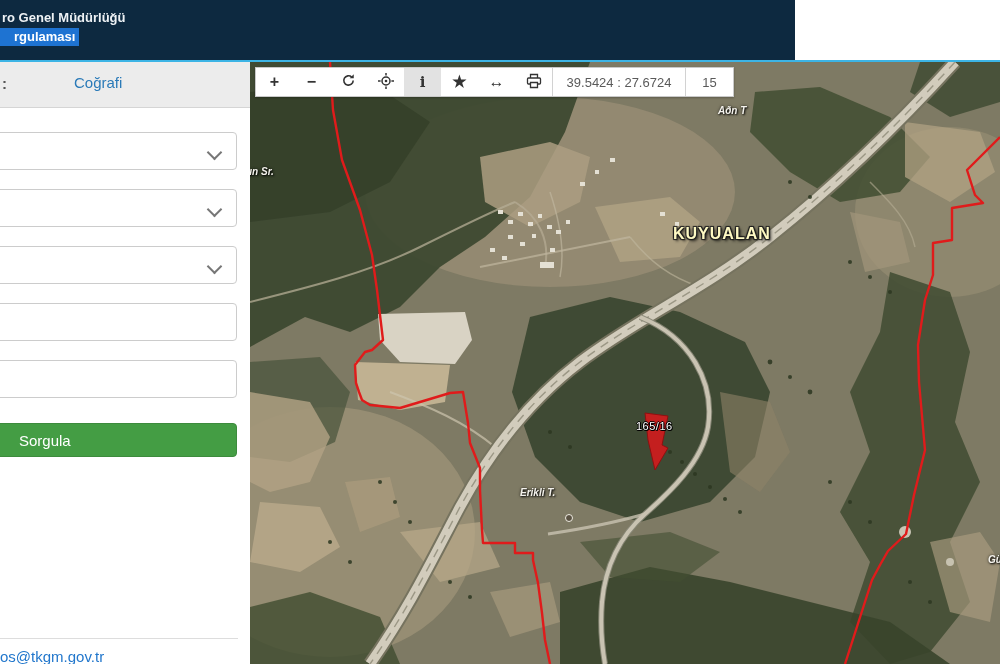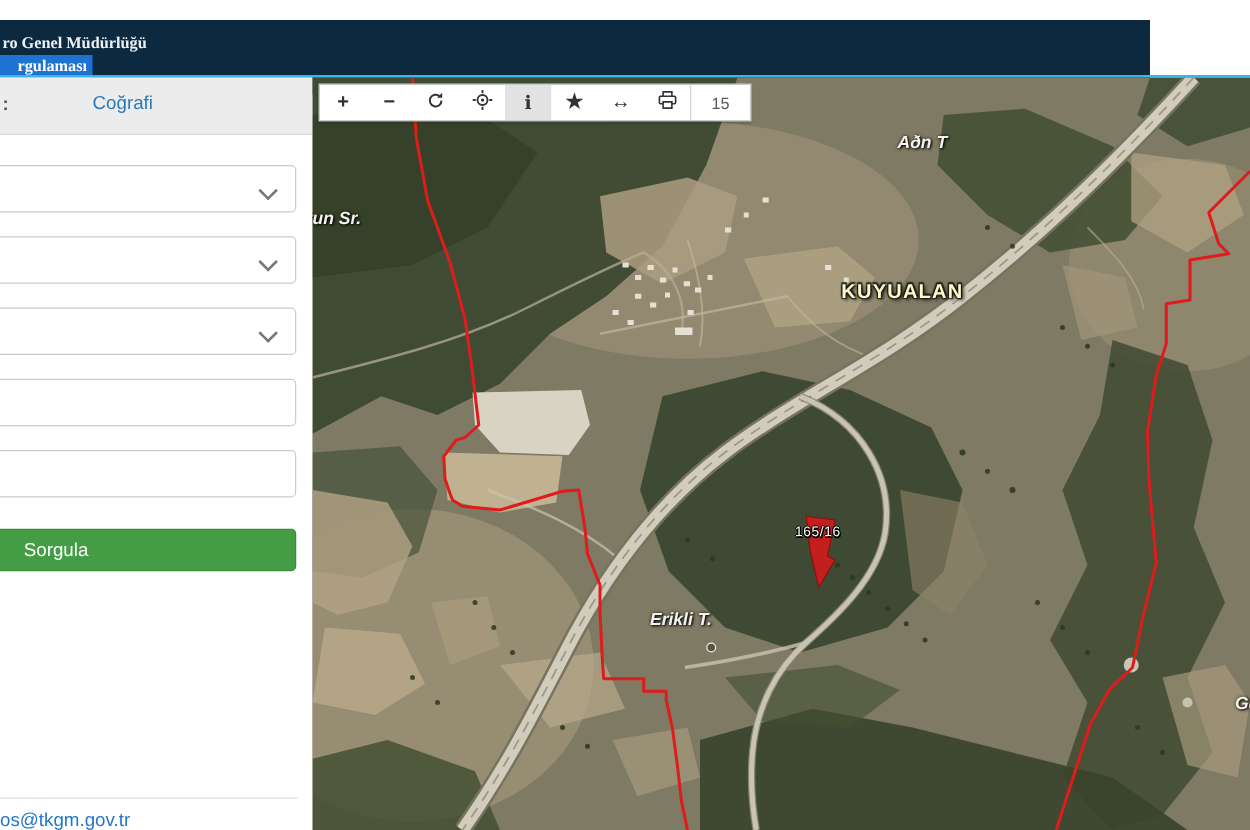--- a/index.html
+++ b/index.html
@@ -1,21 +1,21 @@
 <!DOCTYPE html>
 <html><head>
 <meta charset="utf-8">
 <style>
   html,body{margin:0;padding:0;}
   body{width:1000px;height:664px;overflow:hidden;position:relative;
        font-family:"Liberation Sans",sans-serif;background:#fff;}
   .app{position:absolute;inset:0;overflow:hidden;}
 
   
-  .header{position:absolute;left:0;top:16px;width:920px;height:60px;background:#0d2940;font-family:Liberation Serif, serif;}
+  .header{position:absolute;left:0;top:0;width:795px;height:60px;background:#0d2940;}
   .header .title{position:absolute;left:2px;top:10px;color:#eef2f5;font-size:13px;font-weight:bold;white-space:nowrap;}
   .header .subtitle{position:absolute;left:0;top:28px;color:#fff;font-size:13px;font-weight:bold;
                     background:#1e73d2;padding:1px 4px 2px 14px;white-space:nowrap;}
   .cyan-line{position:absolute;left:0;top:60px;width:1000px;height:2px;background:#3cb4e5;}
 
   
   .sidebar{position:absolute;left:0;top:62px;width:250px;height:602px;background:#fff;overflow:hidden;}
   .tabbar{position:absolute;left:0;top:0;width:250px;height:45px;background:#ececec;border-bottom:1px solid #d5d5d5;}
   .tab-partial{position:absolute;left:2px;top:13px;color:#555;font-size:15px;font-weight:bold;}
   .tab-active{position:absolute;left:74px;top:12px;color:#2a7ab8;font-size:15px;cursor:pointer;}
@@ -24,21 +24,21 @@
         transform:rotate(45deg);transform-origin:center;}
   .btn-sorgula{position:absolute;left:-8px;top:361px;width:245px;height:34px;background:#449d44;border:1px solid #3d8b3d;
                border-radius:4px;color:#fff;font-size:15px;text-align:left;padding-left:26px;line-height:32px;box-sizing:border-box;cursor:pointer;}
   .side-divider{position:absolute;left:0;top:576px;width:238px;height:1px;background:#ddd;}
   .email-link{position:absolute;left:0;top:586px;color:#2277cc;font-size:15px;white-space:nowrap;cursor:pointer;}
 
   
   .map{position:absolute;left:250px;top:62px;width:750px;height:602px;overflow:hidden;background:#7e7a64;cursor:grab;}
   .map svg.terrain{position:absolute;left:0;top:0;}
 
-  .map-label{position:absolute;color:#f4f2ec;font-style:italic;font-weight:bold;font-size:14px;white-space:nowrap;
+  .map-label{position:absolute;color:#f4f2ec;font-style:italic;font-weight:bold;font-size:10px;white-space:nowrap;
              text-shadow:1px 1px 2px rgba(0,0,0,.95),0 0 3px rgba(0,0,0,.7);pointer-events:none;}
   .map-label.village{font-style:normal;font-size:16px;letter-spacing:1px;color:#fef9c3;
              text-shadow:-1px -1px 1px #1c1c1c,1px -1px 1px #1c1c1c,-1px 1px 1px #1c1c1c,1px 1px 1px #1c1c1c,2px 2px 3px rgba(0,0,0,.8);}
   .parcel-label{position:absolute;color:#fff;font-weight:normal;font-size:11px;letter-spacing:.5px;white-space:nowrap;
              text-shadow:-1px 0 #000,1px 0 #000,0 -1px #000,0 1px #000,1px 1px 0 #000;pointer-events:none;}
   .poi-dot{position:absolute;width:6px;height:6px;border-radius:50%;background:#5a5243;border:1px solid #efece2;}
 
   
   .toolbar{position:absolute;left:5px;top:5px;height:28px;background:#fff;border:1px solid #c9c9c9;
            display:flex;align-items:stretch;box-shadow:0 1px 2px rgba(0,0,0,.25);}
@@ -242,17 +242,18 @@
         </div>
       <div class="tb-btn">
         <span>
           <svg width="16" height="16" viewBox="0 0 16 16">
               <path d="M4.5 5V1.5h7V5" stroke="#333" stroke-width="1.3" fill="none"></path>
               <rect x="1.5" y="5" width="13" height="6" rx="1" stroke="#333" stroke-width="1.3" fill="none"></rect>
               <path d="M4.5 9.5h7v5h-7z" stroke="#333" stroke-width="1.3" fill="#fff"></path>
             </svg>
         </span>
       </div>
+      <div class="tb-seg coords">39.5424 : 27.6724</div>
       <div class="tb-seg zoom">15</div>
     </div>
 
   </div>
 </div>
 
 </body></html>

